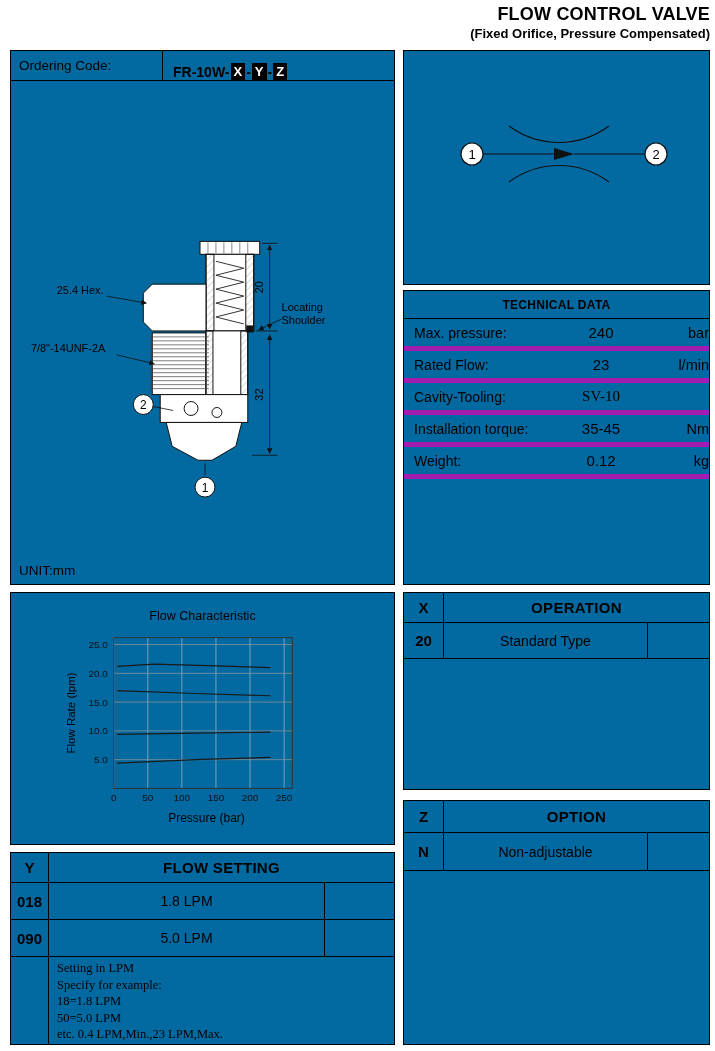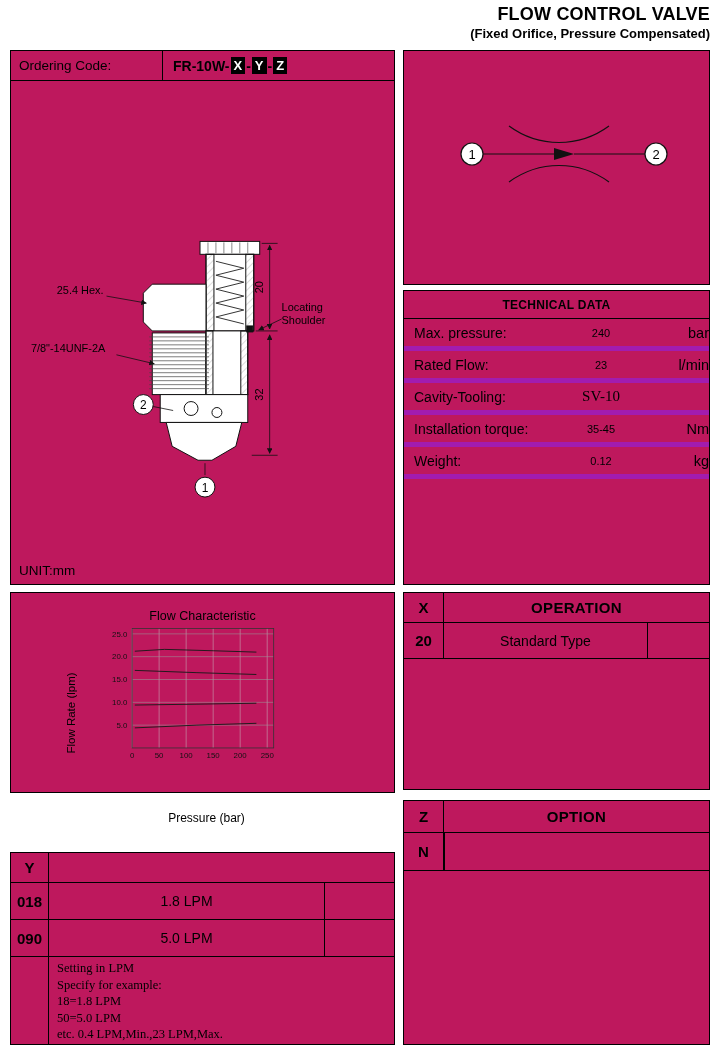--- a/index.html
+++ b/index.html
@@ -4,45 +4,45 @@
 <style>
   * { margin:0; padding:0; box-sizing:border-box; }
   html,body { background:#fff; }
   body { font-family:"Liberation Sans", sans-serif; color:#000; }
   .sheet { position:relative; width:715px; height:1051px; background:#fff; overflow:hidden; }
 
   .title-block { position:absolute; top:4px; right:5px; text-align:right; }
   .page-title { font-size:18px; font-weight:700; letter-spacing:0.2px; }
   .page-subtitle { font-size:13px; font-weight:700; margin-top:1px; }
 
-  .box { position:absolute; border:1px solid #000; background:#be185d; }
+  .box { position:absolute; border:1px solid #000; background:#0369a1; }
   #panel-drawing   { left:10px;  top:50px;  width:385px; height:535px; }
   #panel-schematic { left:403px; top:50px;  width:307px; height:235px; }
   #panel-tech      { left:403px; top:290px; width:307px; height:295px; }
-  #panel-chart     { left:10px;  top:592px; width:385px; height:201px; }
+  #panel-chart     { left:10px;  top:592px; width:385px; height:253px; }
   #panel-operation { left:403px; top:592px; width:307px; height:198px; }
   #panel-option    { left:403px; top:800px; width:307px; height:245px; }
   #panel-flow      { left:10px;  top:852px; width:385px; height:193px; }
 
   
   .ordering-row { display:flex; height:30px; border-bottom:1px solid #000; align-items:stretch; }
   .ordering-label { width:152px; border-right:1px solid #000; display:flex; align-items:center; padding-left:8px; font-size:13.5px; }
-  .ordering-code { display:flex; align-items:center; padding-left:10px; font-weight:700; font-size:14px; }
+  .ordering-code { display:flex; align-items:flex-end; padding-left:10px; font-weight:700; font-size:14px; }
   .code-box { display:inline-block; background:#000; color:#fff; padding:0 3px; height:17px; line-height:17px; font-size:13px; font-weight:700; margin:0 1px; }
   .code-sep { font-weight:700; }
 
   .valve-svg { display:block; width:100%; height:470px; }
   .unit-label { position:absolute; left:8px; bottom:6px; font-size:13.5px; }
 
   .schematic-svg { display:block; width:100%; height:100%; }
 
   
   .tech-title { height:28px; line-height:28px; text-align:center; font-weight:700; font-size:12px; border-bottom:1px solid #000; letter-spacing:.3px; }
   .tech-row { height:32px; border-bottom:5px solid #a21caf; display:grid; grid-template-columns:1fr 84px 66px; align-items:center; padding-left:10px; font-size:14px; }
-  .t-value { text-align:center; font-size:11px; }
+  .t-value { text-align:center; font-size:15px; }
   .t-unit { text-align:right; font-size:14.5px; }
   .serif { font-family:"Liberation Serif", serif; font-size:15px; }
 
   
   .tbl-header { display:flex; border-bottom:1px solid #000; font-weight:700; }
   .tbl-row { display:flex; border-bottom:1px solid #000; }
   .key-cell { border-right:1px solid #000; display:flex; align-items:center; justify-content:center; font-weight:700; font-size:15px; }
   .title-cell { flex:1; display:flex; align-items:center; justify-content:center; font-size:15px; letter-spacing:.3px; }
   .val-cell { flex:1; display:flex; align-items:center; justify-content:center; font-size:14px; font-weight:400;text-align:center; }
   .end-cell { border-left:1px solid #000; }
@@ -273,27 +273,29 @@
     </div>
   </section>
 
   <section class="box" id="panel-option">
     <div class="tbl-header">
       <span class="key-cell">Z</span>
       <span class="title-cell">OPTION</span>
     </div>
     <div class="tbl-row">
       <span class="key-cell">N</span>
+      <span class="val-cell">Non-adjustable</span>
       <span class="end-cell"></span>
     </div>
   </section>
 
   <section class="box" id="panel-flow">
     <div class="tbl-header">
       <span class="key-cell">Y</span>
+      <span class="title-cell">FLOW SETTING</span>
     </div>
     <div class="tbl-row">
       <span class="key-cell">018</span>
       <span class="val-cell">1.8 LPM</span>
       <span class="end-cell"></span>
     </div>
     <div class="tbl-row">
       <span class="key-cell">090</span>
       <span class="val-cell">5.0 LPM</span>
       <span class="end-cell"></span>

